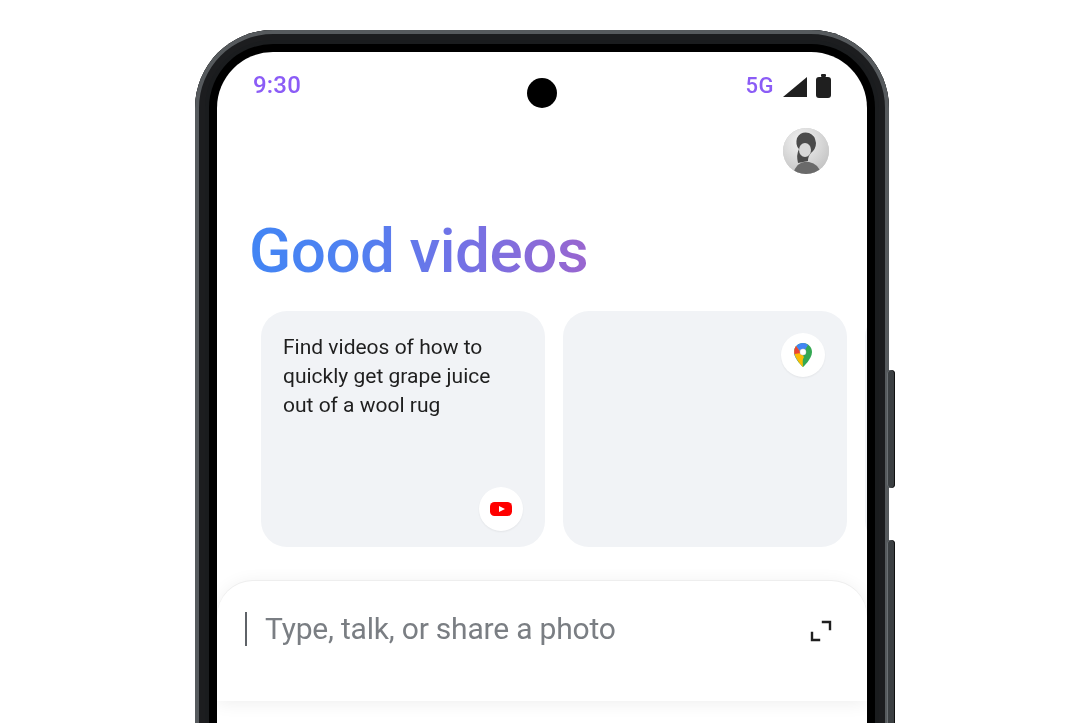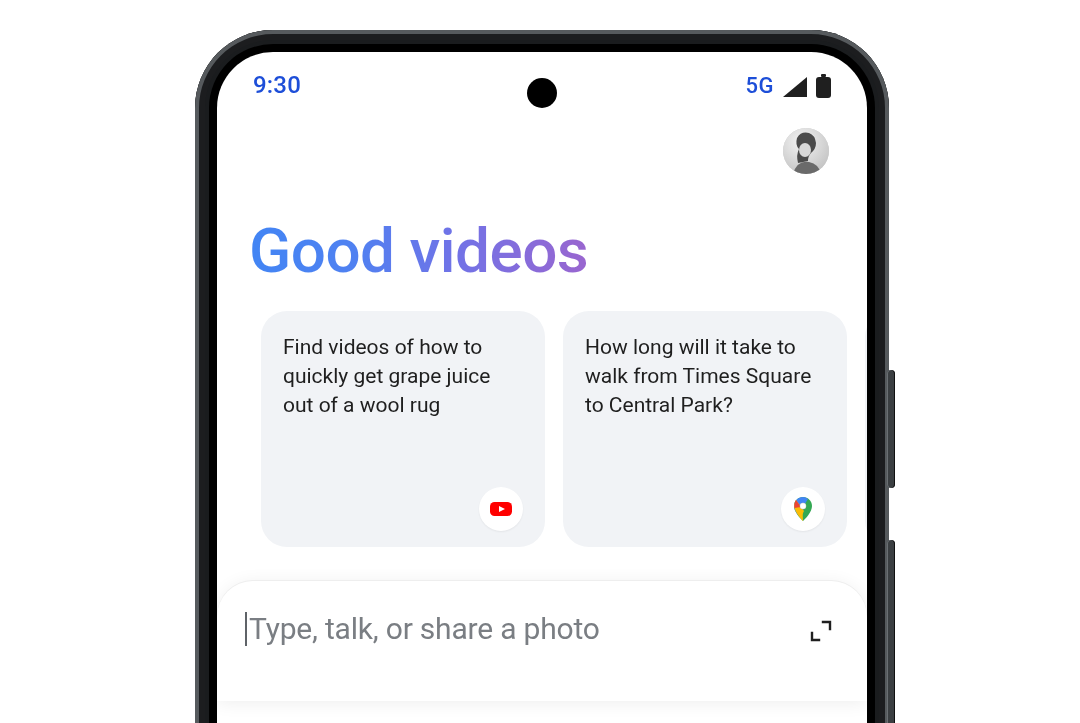--- a/index.html
+++ b/index.html
@@ -65,21 +65,21 @@
 
   
   .statusbar {
     position: absolute;
     top: 0; left: 0; right: 0;
     height: 66px;
     display: flex;
     align-items: center;
     justify-content: space-between;
     padding: 0 36px;
-    color: #1d4ed8;
+    color: #8b5cf6;
   }
   .status-left { font-size: 24px; font-weight: 500; letter-spacing: 0.2px; }
   .status-right { display: flex; align-items: flex-end; gap: 8px; }
   .status-right .net-label { font-size: 22px; font-weight: 500; letter-spacing: 0.5px; }
   .status-right svg { display: block; }
 
   
   .app {
     position: absolute;
     top: 66px; left: 0; right: 0; bottom: 0;
@@ -166,21 +166,21 @@
     padding: 30px 28px 0 28px;
     display: flex;
     align-items: flex-start;
     justify-content: space-between;
     margin-left: -32px;
     margin-right: -32px;
   }
   .inputfield {
     display: flex;
     align-items: center;
-    gap: 0;
+    gap: 16px;
     flex: 1;
   }
   .cursor {
     width: 2px; height: 34px;
     background: #5f6368;
     margin-right: 2px;
   }
   .placeholder {
     font-size: 30px;
     color: #7a7e83;
@@ -251,21 +251,20 @@
               <div class="text">Find videos of how to quickly get grape juice out of a wool rug</div>
               <div class="chip">
                 <svg width="26" height="26" viewBox="0 0 26 26">
                   <rect x="2" y="6" width="22" height="14" rx="4.5" fill="#FF0000"></rect>
                   <path d="M11 10 L17 13 L11 16 Z" fill="#ffffff"></path>
                 </svg>
               </div>
             </div>
 
             <div class="card">
-              <div class="text">How long will it take to walk from Times Square to Central Park?</div>
               <div class="chip">
                 <svg width="24" height="28" viewBox="0 0 24 28">
                   <path d="M12 2 C7 2 3 6 3 11 C3 18 12 26 12 26 C12 26 21 18 21 11 C21 6 17 2 12 2 Z" fill="#34A853"></path>
                   <path d="M12 2 C7 2 3 6 3 11 C3 14 5 17 7 20 L17 4 C15.5 2.7 13.8 2 12 2 Z" fill="#4285F4"></path>
                   <path d="M5 5 L13 16 C11 19 12 22 12 26 C12 26 5 19 3.5 13 C3 11 3.3 7.5 5 5 Z" fill="#FBBC04"></path>
                   <path d="M3.5 13 C3 11 3.3 7.5 5 5 L10 12 Z" fill="#EA4335"></path>
                   <circle cx="12" cy="11" r="3.2" fill="#ffffff"></circle>
                   <circle cx="12" cy="11" r="3.2" fill="none" stroke="#5f6368" stroke-width="0.2"></circle>
                 </svg>
               </div>

